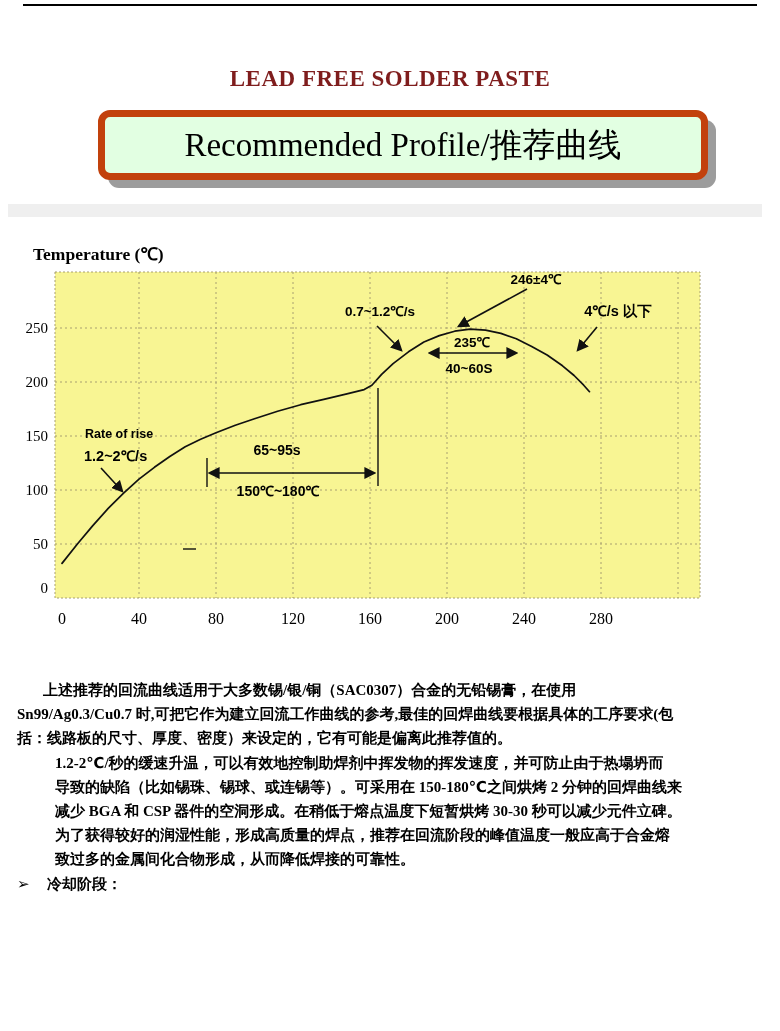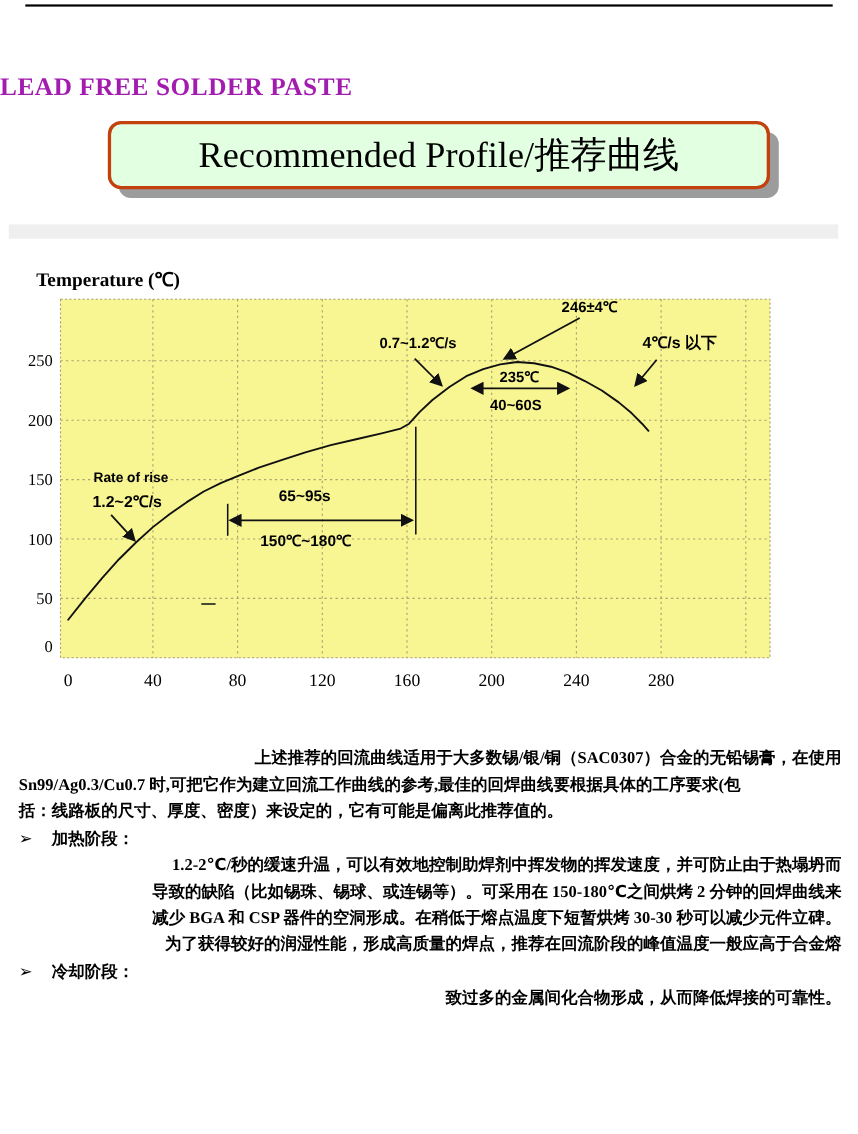--- a/index.html
+++ b/index.html
@@ -2,41 +2,41 @@
 <html><head>
 <meta charset="utf-8">
 <style>
   html,body{margin:0;padding:0;}
   body{
     width:780px;height:1031px;position:relative;background:#ffffff;
     font-family:"Liberation Serif",serif;overflow:hidden;
   }
   .top-rule{position:absolute;left:23px;top:4px;width:734px;height:2px;background:#000;}
   .doc-title{
-    position:absolute;left:0;top:66px;width:100%;
-    font-family:"Liberation Serif",serif;font-weight:bold;font-size:23px;color:#a21caf;
+    position:absolute;left:0;top:66px;width:100%;text-align:center;
+    font-family:"Liberation Serif",serif;font-weight:bold;font-size:23px;color:#7f1d1d;
     letter-spacing:.5px;
   }
   .banner{
     position:absolute;left:98px;top:110px;width:596px;height:56px;
-    background:#e2ffe2;border:3px solid #c2410c;border-radius:12px;
+    background:#e2ffe2;border:7px solid #c2410c;border-radius:12px;
     box-shadow:9px 9px 0 -1px #9c9c9c;
     display:flex;align-items:center;justify-content:center;
     font-family:"Liberation Serif",serif;font-size:33px;color:#000;
   }
   .img-band{position:absolute;left:8px;top:204px;width:754px;height:13px;background:#efefef;}
   #chart-wrap{position:absolute;left:0;top:196px;width:780px;height:470px;}
   .body-text{
     position:absolute;left:17px;top:678px;width:748px;
     font-size:15px;line-height:24.2px;color:#000;
     font-family:"Liberation Serif","DejaVu Sans",sans-serif;font-weight:600;
   }
   .body-text .ln{white-space:nowrap;}
-  .ln.i1{padding-left:26px;text-align:right;}
-  .ln.i3{padding-left:38px;text-align:right;}
+  .ln.i1{padding-left:26px;}
+  .ln.i3{padding-left:38px;}
   .ln.i2 .bul{display:inline-block;width:30px;}
 </style>
 </head>
 <body>
 
 <div class="top-rule"></div>
 
 <div class="doc-title">LEAD FREE SOLDER PASTE</div>
 
 <div class="banner">
@@ -100,20 +100,19 @@
       <text x="278" y="300" text-anchor="middle" fill="#000" font-family="&quot;Liberation Sans&quot;,sans-serif" font-size="14" font-weight="bold">150℃~180℃</text>
       <text x="85" y="242" text-anchor="start" fill="#000" font-family="&quot;Liberation Sans&quot;,sans-serif" font-size="12.5" font-weight="bold">Rate of rise</text>
       <text x="84" y="265" text-anchor="start" fill="#000" font-family="&quot;Liberation Sans&quot;,sans-serif" font-size="14.5" font-weight="bold">1.2~2℃/s</text>
     </svg>
 </div>
 
 <div class="body-text" id="body-text">
     <div class="ln i1">上述推荐的回流曲线适用于大多数锡/银/铜（SAC0307）合金的无铅锡膏，在使用</div>
     <div class="ln i0">Sn99/Ag0.3/Cu0.7 时,可把它作为建立回流工作曲线的参考,最佳的回焊曲线要根据具体的工序要求(包</div>
     <div class="ln i0">括：线路板的尺寸、厚度、密度）来设定的，它有可能是偏离此推荐值的。</div>
-    <div class="ln i2"><span class="bul">➢</span><span>加热阶段：</span></div>
     <div class="ln i3">1.2-2℃/秒的缓速升温，可以有效地控制助焊剂中挥发物的挥发速度，并可防止由于热塌坍而</div>
     <div class="ln i3">导致的缺陷（比如锡珠、锡球、或连锡等）。可采用在 150-180℃之间烘烤 2 分钟的回焊曲线来</div>
     <div class="ln i3">减少 BGA 和 CSP 器件的空洞形成。在稍低于熔点温度下短暂烘烤 30-30 秒可以减少元件立碑。</div>
     <div class="ln i3">为了获得较好的润湿性能，形成高质量的焊点，推荐在回流阶段的峰值温度一般应高于合金熔</div>
+    <div class="ln i3">致过多的金属间化合物形成，从而降低焊接的可靠性。</div>
     <div class="ln i2"><span class="bul">➢</span><span>冷却阶段：</span></div>
-    <div class="ln i3">致过多的金属间化合物形成，从而降低焊接的可靠性。</div>
   </div>
 
 </body></html>

